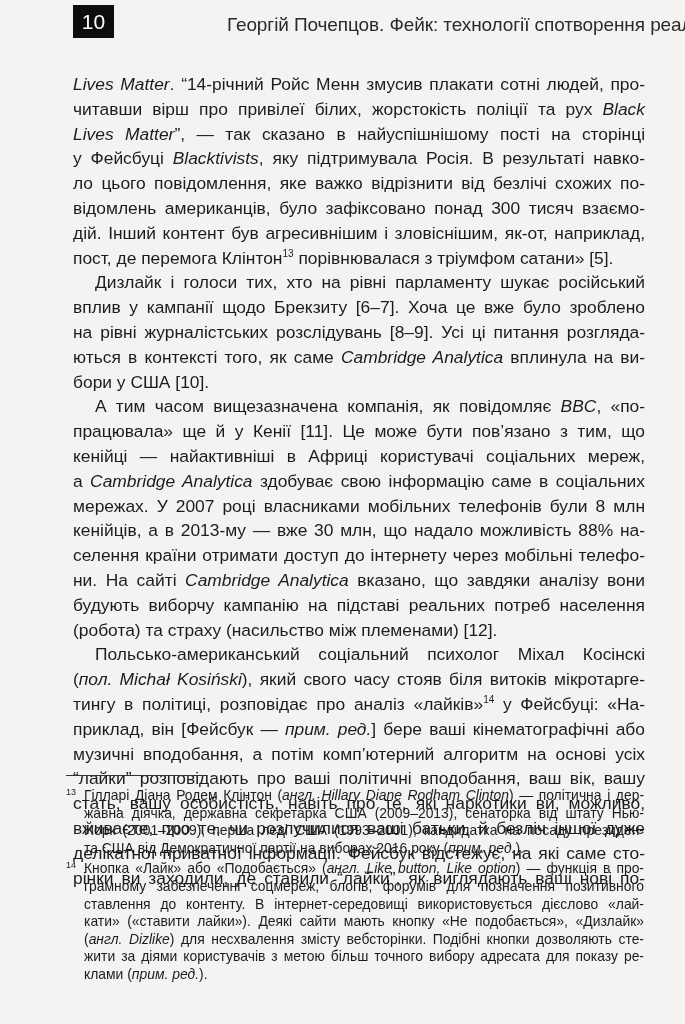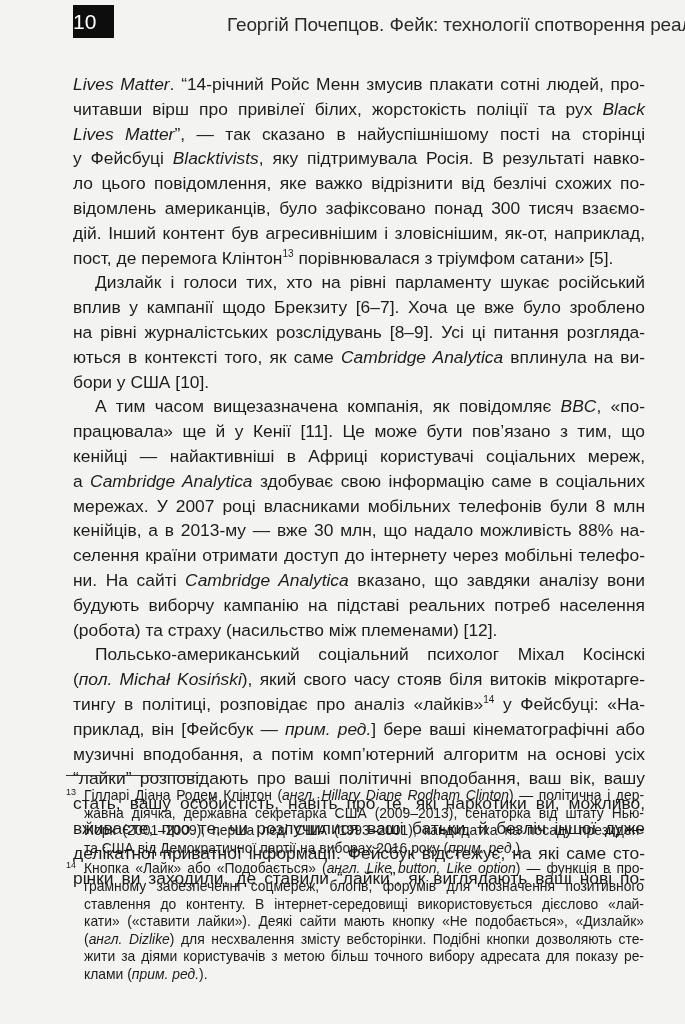--- a/index.html
+++ b/index.html
@@ -7,21 +7,21 @@
     width: 685px; height: 1024px; overflow: hidden;
     background: #f3f3f1;
     font-family: "Liberation Sans", "DejaVu Sans", sans-serif;
     color: #1c1c1c;
     position: relative;
   }
   .page-num-box {
     position: absolute; left: 73px; top: 5px;
     width: 41px; height: 33px;
     background: #0d0d0d; color: #ffffff;
-    font-size: 21px; line-height: 33px; 
+    font-size: 21px; line-height: 33px; text-align: center;
   }
   .running-head {
     position: absolute; left: 227px; top: 14px;
     font-size: 19px; letter-spacing: -0.1px; color: #2a2a2a;
     white-space: nowrap;
   }
   .body-text {
     position: absolute; left: 73px; top: 60px; width: 572px;
     font-size: 17.4px; line-height: 24.8px;
     text-align: justify; hyphens: none; margin-top: 12px;

